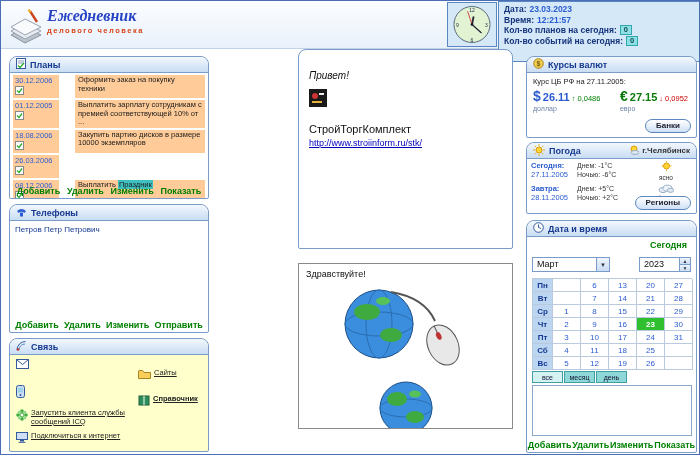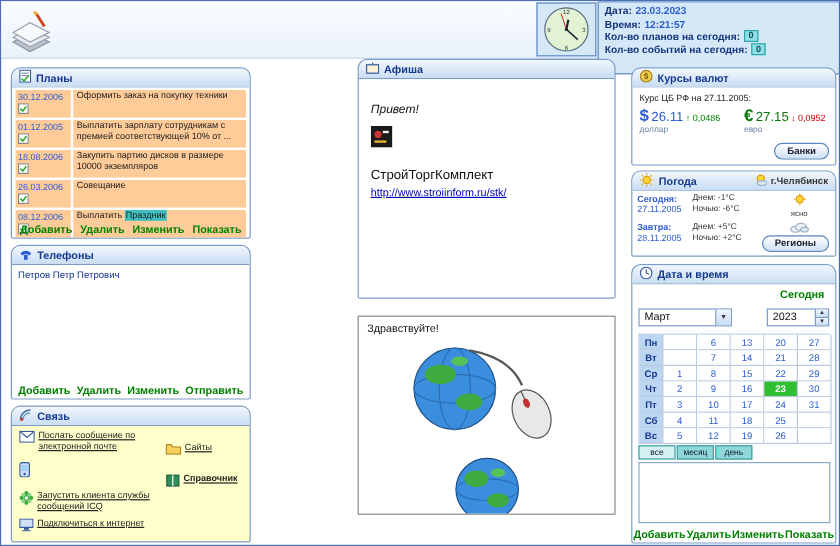--- a/index.html
+++ b/index.html
@@ -34,21 +34,21 @@
            border-radius:7px 7px 0 0; font-size:9px; font-weight:bold; color:#16388f; }
   .actions { position:absolute; left:0; right:0; bottom:2px; display:flex;
              justify-content:space-evenly; font-size:9px; font-weight:bold; color:#008000; }
   .actions span { cursor:pointer; }
   .mini-btn { position:absolute; padding:1px 10px 2px; font-size:8px; font-weight:bold; color:#223;
               background:linear-gradient(#ffffff,#cfe0f5); border:1px solid #5a87c0;
               border-radius:7px; cursor:pointer; }
 
   
   #p-plans { left:8px; top:55px; width:200px; height:143px; }
-  .plan-row { display:flex; gap:2px; margin:2px 3px 0 3px; }
+  .plan-row { display:flex; gap:16px; margin:2px 3px 0 3px; }
   .p-date { width:46px; background:#ffcc99; color:#2b5cd0; font-size:7.5px;
             line-height:9px; padding:1px 2px; }
   .p-text { flex:1; background:#ffcc99; color:#1a1a1a; font-size:7.5px;
             line-height:8.5px; padding:1px 3px; }
   .hl { background:#3fc0c0; padding:0 1px; }
   .task-icon { display:block; margin-top:1px; }
 
   
   #p-phones { left:8px; top:203px; width:200px; height:129px; }
   .phone-item { padding:4px 5px; font-size:8px; color:#16388f; cursor:pointer; }
@@ -72,21 +72,21 @@
   .bd-greet { padding:5px 7px 0; font-size:9px; color:#111; }
   .bd-art { display:block; margin:0 auto; }
 
   
   #p-currency { left:525px; top:55px; width:171px; height:82px; }
   .cur-sub { padding:4px 6px 0; font-size:7.5px; color:#222; }
   .cur-row { display:flex; justify-content:space-between; padding:2px 8px 0 6px; }
   .cur-val { display:flex; align-items:baseline; gap:2px; }
   .usd { color:#2b5cd0; } .eur { color:#0a7a0a; }
   .cur-sym { font-size:14px; font-weight:bold; }
-  .cur-num { font-size:11px; font-weight:normal; }
+  .cur-num { font-size:11px; font-weight:bold; }
   .delta-up { font-size:7.5px; color:#008000; }
   .delta-down { font-size:7.5px; color:#cc0000; }
   .cur-label { font-size:7px; color:#6b82a8; margin-top:1px; }
 
   
   #p-weather { left:525px; top:141px; width:171px; height:72px; }
   .w-city { margin-left:auto; font-size:8px; color:#333; display:flex; align-items:center; gap:3px; }
   .w-row { display:flex; padding:0 4px; margin-top:2px; }
   .w-c1 { width:46px; font-size:7.5px; line-height:9px; color:#2b5cd0; }
   .w-c1 .wl { font-weight:bold; }
@@ -133,20 +133,24 @@
   <div id="topbar">
     <span id="logo">
       <svg width="36" height="40" viewBox="0 0 36 40">
         <polygon points="4,30 18,38 34,30 18,22" fill="#b9c2cc" stroke="#8a94a0"></polygon>
         <polygon points="4,26 18,34 34,26 18,18" fill="#e8ecf2" stroke="#99a2ae"></polygon>
         <polygon points="4,22 18,30 34,22 18,14" fill="#f8fafc" stroke="#99a2ae"></polygon>
         <line x1="23" y1="6" x2="30" y2="17" stroke="#cc4422" stroke-width="2.4"></line>
         <line x1="21.5" y1="4.5" x2="23.5" y2="7.5" stroke="#e8b23a" stroke-width="2.4"></line>
       </svg>
     </span>
+    <div id="titleblock">
+      <div class="app-title">Ежедневник</div>
+      <div class="app-subtitle">делового человека</div>
+    </div>
 
     <div id="clockbox">
       <svg width="48" height="43" viewBox="0 0 48 43">
         <circle cx="24" cy="21.5" r="18" fill="#e2f3d4" stroke="#5a6b7c"></circle>
         <text x="24" y="8.5" font-size="5" text-anchor="middle" fill="#234">12</text>
         <text x="38.5" y="23.5" font-size="5" text-anchor="middle" fill="#234">3</text>
         <text x="24" y="38.5" font-size="5" text-anchor="middle" fill="#234">6</text>
         <text x="9.5" y="23.5" font-size="5" text-anchor="middle" fill="#234">9</text>
         <line x1="24" y1="21.5" x2="25.6" y2="13.5" stroke="#223" stroke-width="1.8"></line>
         <line x1="24" y1="21.5" x2="33.5" y2="30" stroke="#223" stroke-width="1.2"></line>
@@ -215,21 +219,20 @@
       </div>
       <div class="p-text"><span>Закупить партию дисков в размере 10000   экземпляров</span></div>
     </div>
     <div class="plan-row">
       <div class="p-date"><span>26.03.2006</span>
         <span class="task-icon"><svg width="9" height="9">
               <rect x="0.5" y="0.5" width="8" height="8" fill="#fff" stroke="#888"></rect>
               <path d="M2,4.5 L4,6.5 L7,2.5" stroke="#2fae2f" fill="none" stroke-width="1.3"></path>
             </svg></span>
       </div>
-      <div class="p-text"><span>Совещание</span></div>
     </div>
     <div class="plan-row">
       <div class="p-date"><span>08.12.2006</span>
         <span class="task-icon"><svg width="9" height="9">
               <rect x="0.5" y="0.5" width="8" height="8" fill="#fff" stroke="#888"></rect>
               <path d="M2,4.5 L4,6.5 L7,2.5" stroke="#2fae2f" fill="none" stroke-width="1.3"></path>
             </svg></span>
       </div>
       <div class="p-text"><span>Выплатить </span><span class="hl">Праздник</span></div>
     </div>
@@ -273,21 +276,20 @@
           </svg>
       </span>
       <span>Связь</span>
     </div>
 
     <div class="comm-item" style="left:6px; top:20px;">
       <span><svg width="13" height="10">
             <rect x="0.5" y="0.5" width="12" height="9" fill="#fff" stroke="#335a9e"></rect>
             <path d="M0.5,0.5 L6.5,5.5 L12.5,0.5" fill="none" stroke="#335a9e"></path>
           </svg></span>
-      <span class="lbl">Послать сообщение по электронной почте</span>
     </div>
     <div class="comm-item" style="left:6px; top:46px;">
       <span><svg width="9" height="13">
             <rect x="0.5" y="0.5" width="8" height="12" rx="2" fill="#cfe0f5" stroke="#335a9e"></rect>
             <rect x="2" y="2.5" width="5" height="5" fill="#9fd4e8"></rect>
             <circle cx="4.5" cy="10" r="1" fill="#335a9e"></circle>
           </svg></span>
     </div>
     <div class="comm-item" style="left:6px; top:70px;">
       <span><svg width="12" height="12">
@@ -325,29 +327,20 @@
     <div class="comm-item comm-side" style="left:128px; top:56px;font-weight:bold;">
       <span><svg width="12" height="11">
             <rect x="1" y="1" width="10" height="9" fill="#2f8f5b" stroke="#1d5c3a"></rect>
             <rect x="5.5" y="1" width="1" height="9" fill="#fff"></rect>
           </svg></span>
       <span class="lbl">Справочник</span>
     </div>
   </div>
 
   <div class="panel" id="p-afisha">
-    <div class="phead">
-      <span>
-        <svg width="11" height="10">
-            <line x1="5.5" y1="0" x2="5.5" y2="2" stroke="#335a9e"></line>
-            <rect x="0.5" y="2" width="10" height="7" fill="#fdf3d8" stroke="#335a9e"></rect>
-          </svg>
-      </span>
-      <span>Афиша</span>
-    </div>
     <div class="af-body">
       <div class="af-greet">Привет!</div>
       <div class="af-logo">
         <svg width="18" height="18">
             <rect width="18" height="18" fill="#1a1a1a"></rect>
             <circle cx="6" cy="7" r="3" fill="#cc3333"></circle>
             <rect x="10" y="4" width="5" height="2" fill="#eeeeee"></rect>
             <rect x="3" y="12" width="10" height="2" fill="#e8b23a"></rect>
           </svg>
       </div>

